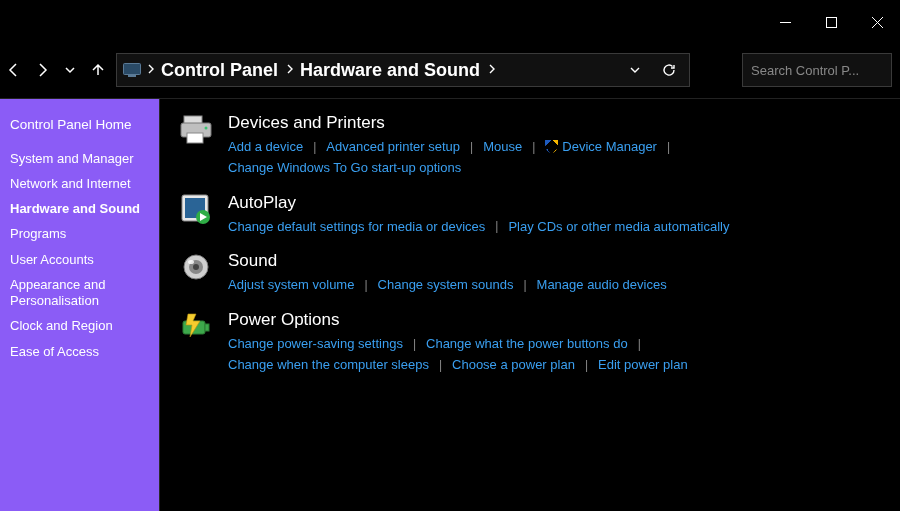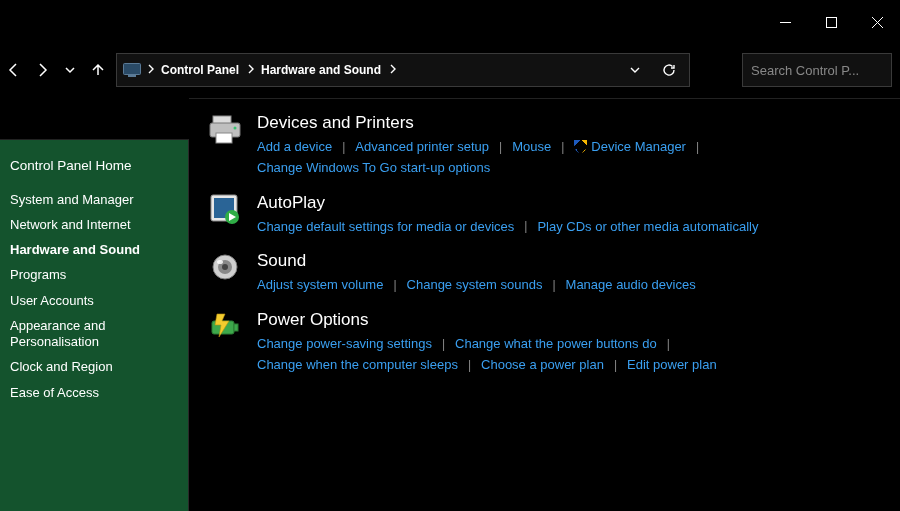--- a/index.html
+++ b/index.html
@@ -23,39 +23,38 @@
     padding: 0 8px 0 0;
   }
   .nav-arrows { display: flex; align-items: center; gap: 0; padding-left: 0; }
   .nav-btn { width: 28px; height: 36px; display:flex; align-items:center; justify-content:center; color:#fff;}
   .breadcrumb-bar {
     flex: 1; height: 34px; background:#111; border:1px solid #3a3a3a;
     display:flex; align-items:center; padding:0 6px; gap:6px;
   }
   .cp-icon { width:18px; height:18px; display:flex; align-items:center; justify-content:center;}
   .crumb { display:flex; align-items:center; gap:8px; }
-  .crumb-label { color:#fff; font-size:12px; white-space:nowrap; font-weight:600;}
+  .crumb-label { color:#fff; font-size:18px; white-space:nowrap; font-weight:600;}
   .crumb-chevron { color:#fff; font-size:10px; }
   .bc-spacer { flex:1; }
   .bc-btn { width:28px; height:28px; display:flex; align-items:center; justify-content:center; color:#fff;}
   .search-bar {
     width: 150px; height:34px; background:#111; border:1px solid #3a3a3a;
     display:flex; align-items:center; padding:16px 8px; gap:6px;margin-left:48px;
   }
   .search-input {
     flex:1; background:transparent; border:none; outline:none; color:#888; font-size:13px;
   }
   .search-input::placeholder { color:#888; }
   .body {
     display:flex; height: calc(511px - 42px - 56px);
   }
   .sidebar {
-    width: 189px; background:#14532d; border-right:1px solid #2a2a2a;
+    width: 160px; background:#8b5cf6; border-right:1px solid #2a2a2a;
     padding: 12px 0 0 10px;
-    margin-top: 41px;
   }
   .side-home { font-size:13.5px; color:#fff; padding:6px 0 14px 0; }
   .side-item { font-size:13px; color:#fff; padding:4.5px 0; line-height:1.25; }
   .side-item.current { font-weight:700; }
   .content {
     flex:1; background:#000; padding: 14px 4px 0 20px;
     border-top:1px solid #222;
   }
   .sidebar { border-top:1px solid #222; }
   .category { display:flex; gap:14px; margin-bottom:14px; }

